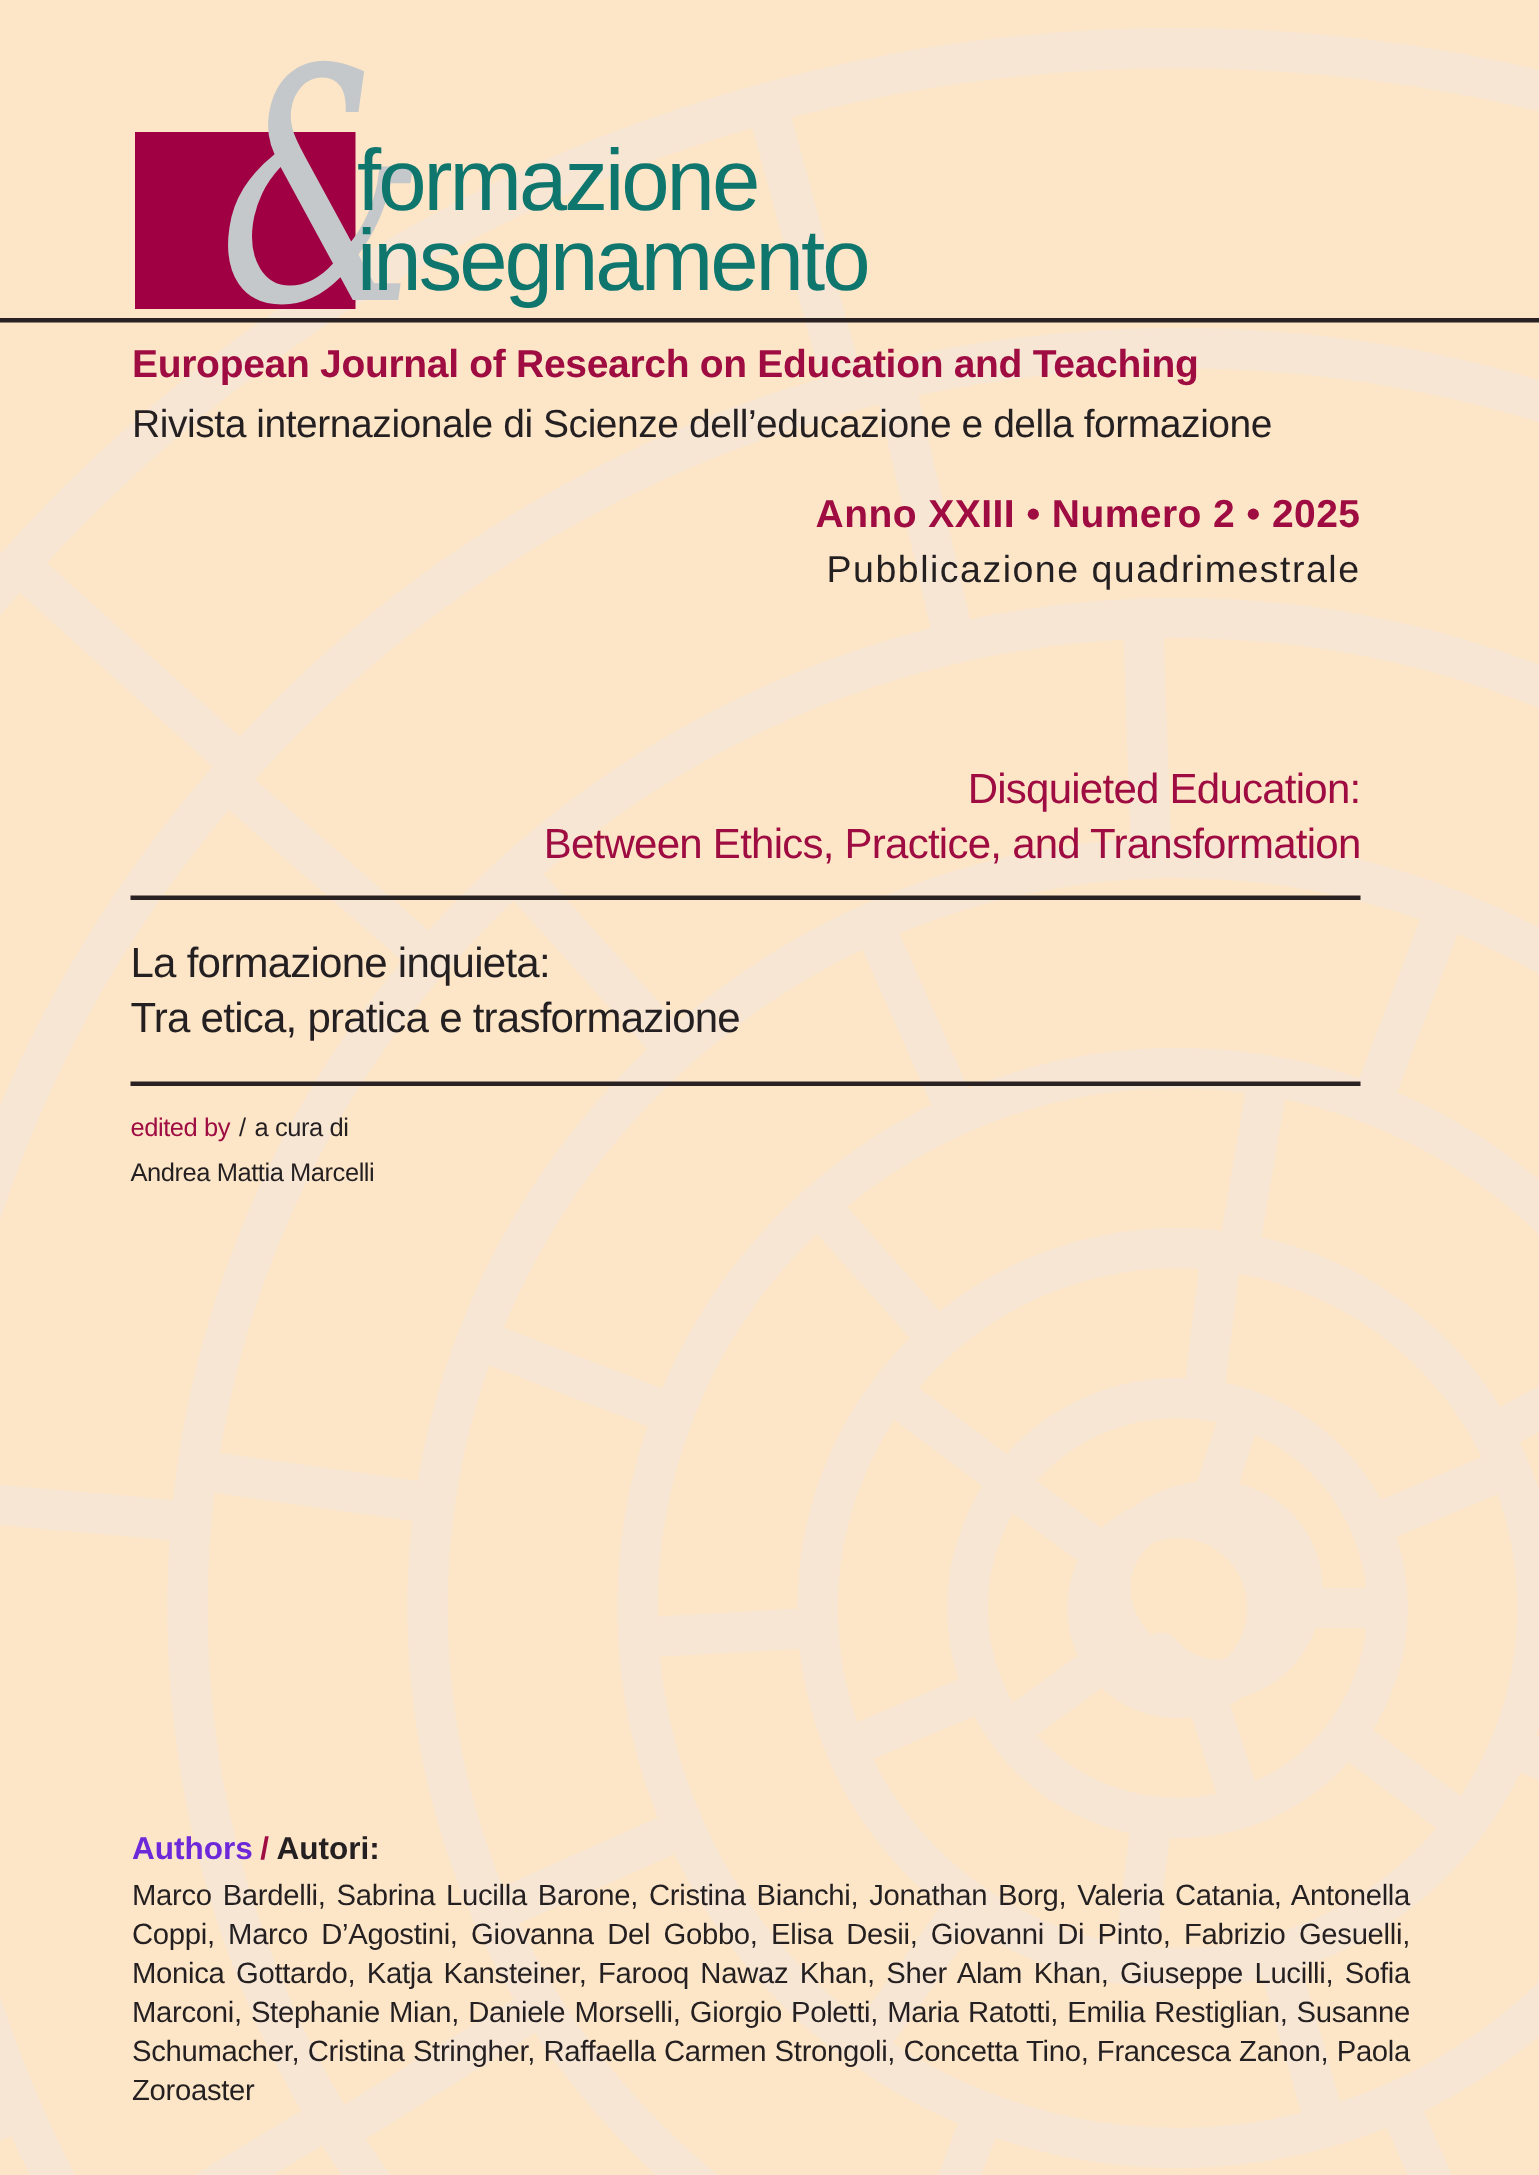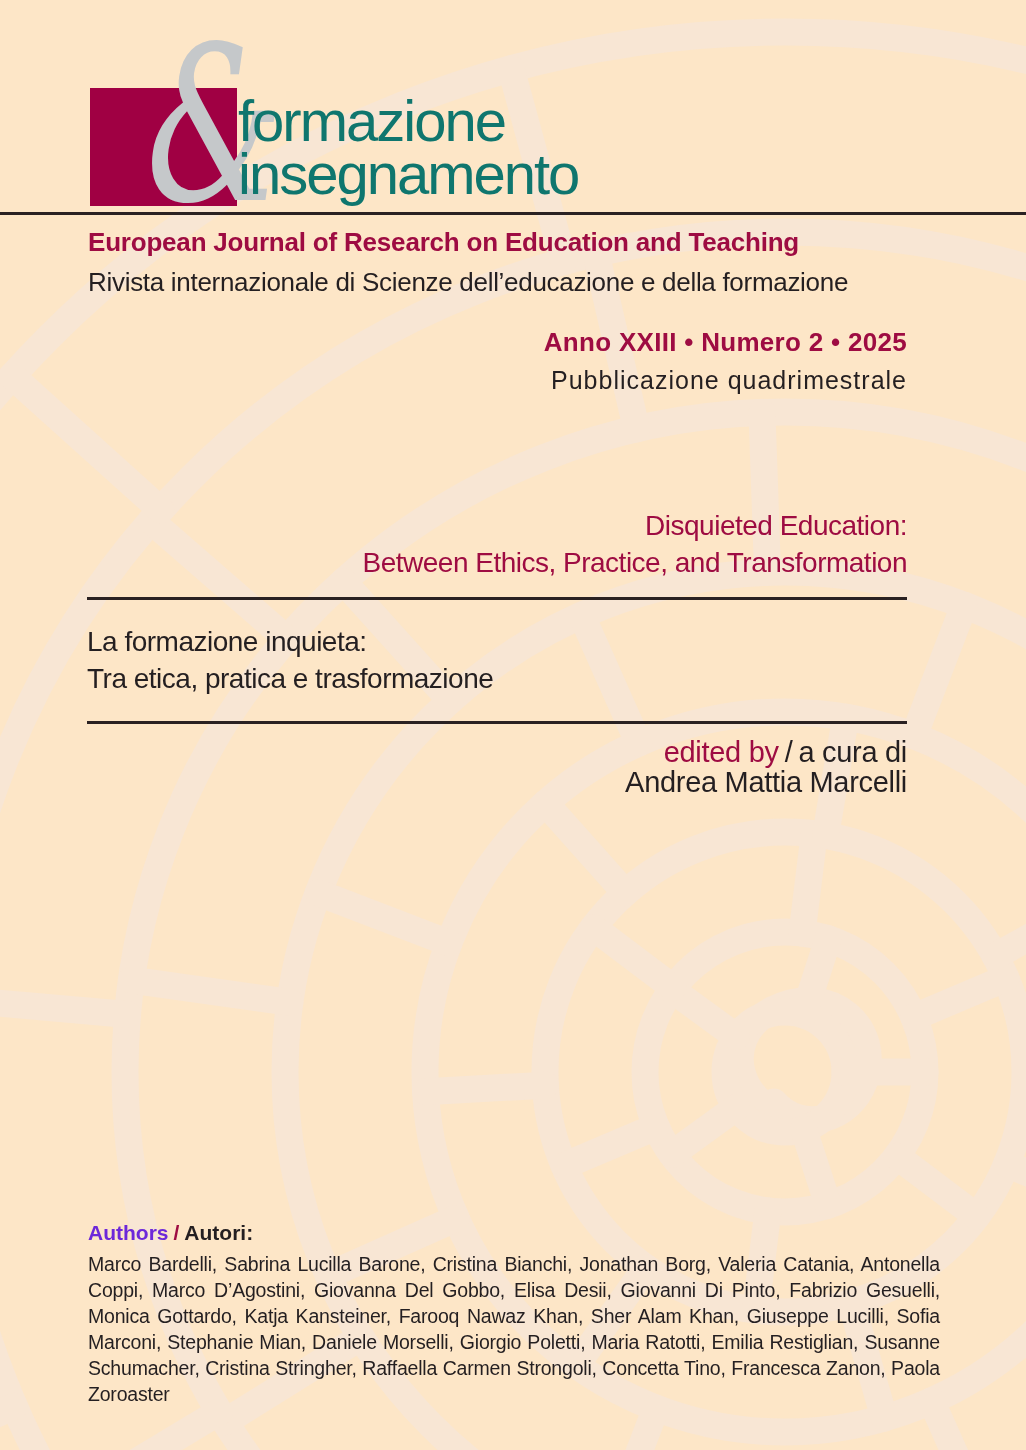--- a/index.html
+++ b/index.html
@@ -35,21 +35,21 @@
 
   
   .mast-en{left:88px;top:227px;font-size:26px;font-weight:bold;color:#9e0c42;letter-spacing:-0.2px;}
   .mast-it{left:88px;top:267px;font-size:26px;color:#241f21;letter-spacing:-0.3px;}
   .issue-info{right:119px;top:327px;font-size:26px;font-weight:bold;color:#9e0c42;letter-spacing:0.3px;text-align:right;}
   .frequency{right:119px;top:366px;font-size:25px;color:#241f21;letter-spacing:1px;text-align:center;}
 
   
   .theme-en{left:87px;top:507px;width:820px;text-align:right;font-size:28px;line-height:37px;color:#9e0c42;letter-spacing:-0.5px;}
   .theme-it{left:87px;top:623px;width:820px;font-size:28px;line-height:37px;color:#241f21;letter-spacing:-0.5px;}
-  .edited{left:87px;top:737px;width:820px;text-align:right;font-size:29px;line-height:30px;color:#241f21;letter-spacing:-0.3px;}
+  .edited{left:87px;top:737px;width:820px;font-size:17px;line-height:30px;color:#241f21;letter-spacing:-0.3px;}
   .edited .en{color:#9e0c42;}
   .edited .sep{padding:0 6px;color:#241f21;}
 
   
   .authors-label{left:88px;top:1221px;font-size:21px;font-weight:bold;color:#241f21;}
   .authors-label .en{color:#6d28d9;}
   .authors-label .sep{padding:0 5px;color:#9e0c42;}
   .authors-names{
     left:88px;top:1251px;width:852px;
     font-size:19.5px;line-height:26px;letter-spacing:-0.2px;

